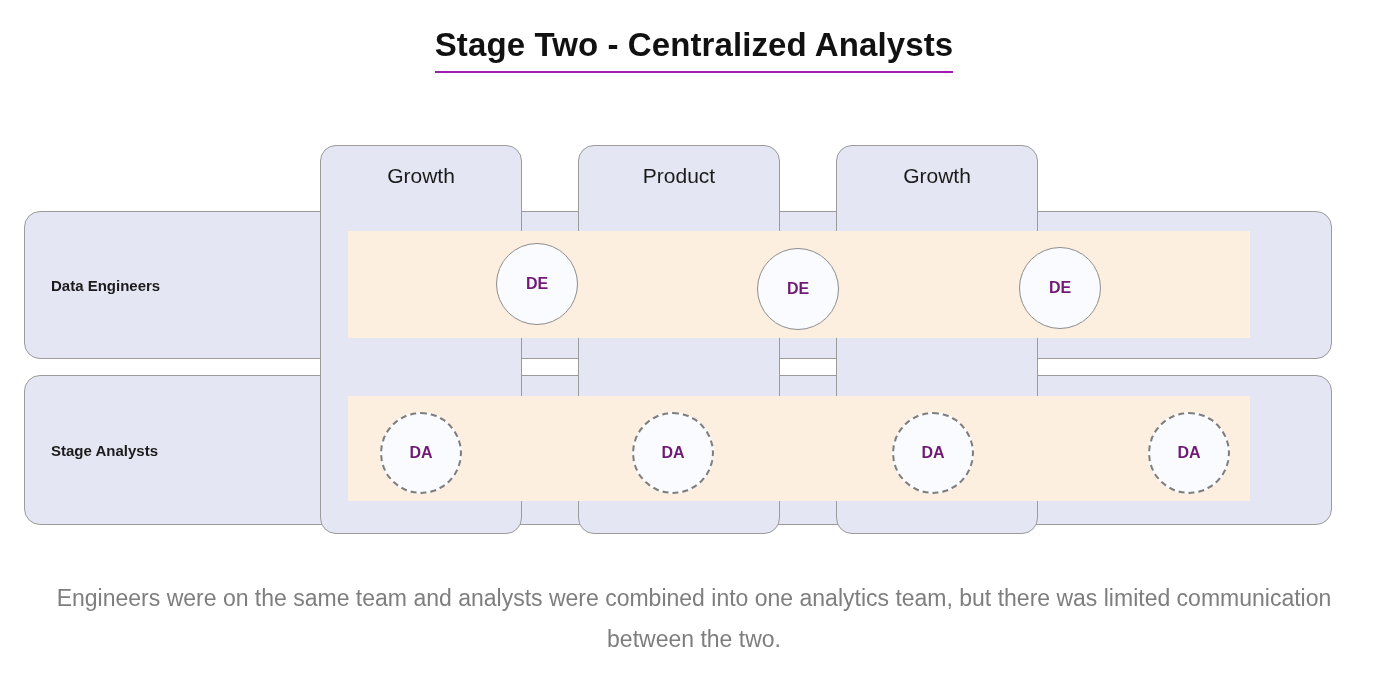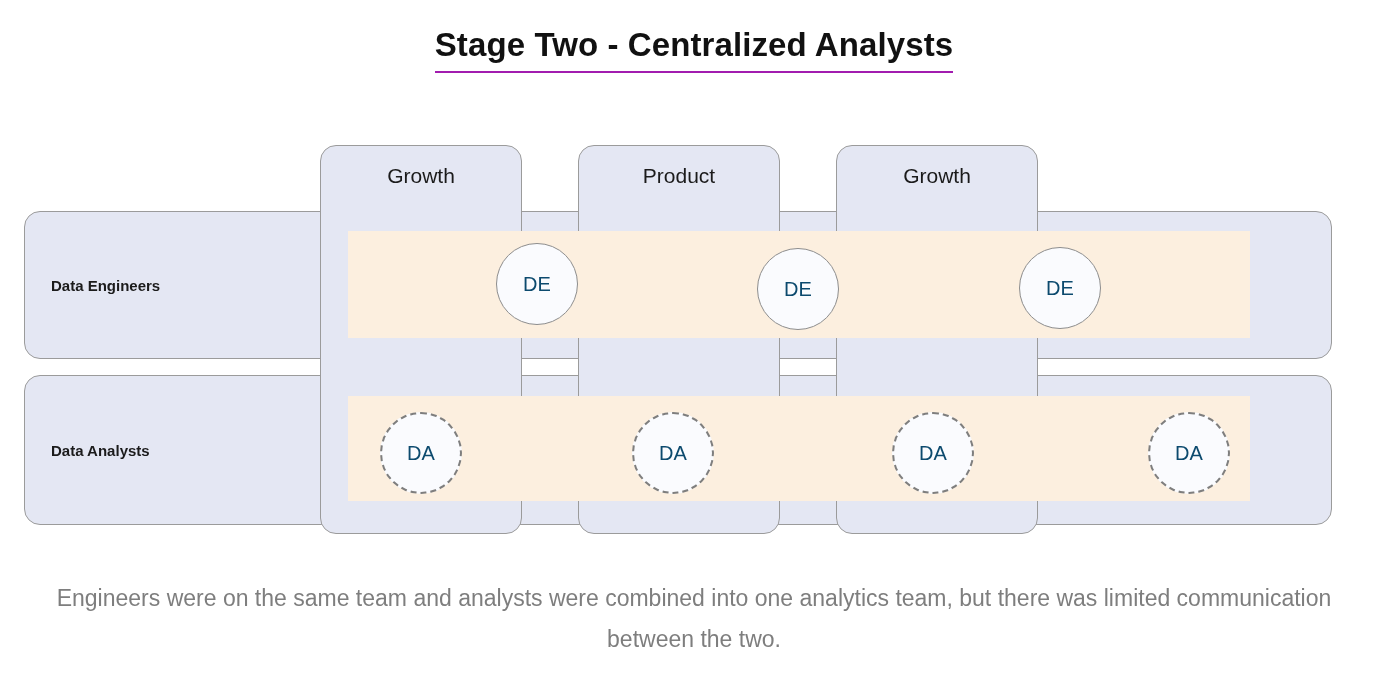--- a/index.html
+++ b/index.html
@@ -109,23 +109,23 @@
   .band.band-da { top: 396px; height: 105px; }
 
   
   .node {
     position: absolute;
     border-radius: 50%;
     background: #fafbfe;
     display: flex;
     align-items: center;
     justify-content: center;
-    font-size: 20px;
-    font-weight: 400;
-    color: #0c4a6e;
+    font-size: 16px;
+    font-weight: 700;
+    color: #701a75;
     box-sizing: border-box;
     z-index: 4;
   }
   .node.de {
     width: 82px;
     height: 82px;
     border: 1.8px solid #8d8d8d;
   }
   .node.da {
     width: 82px;
@@ -163,21 +163,21 @@
 <div id="diagram-title">
   <span class="title-text">Stage Two - Centralized Analysts</span>
 </div>
 
 <div id="diagram-canvas">
 
   <div class="row-box row-de">
     <span class="row-label">Data Engineers</span>
   </div>
   <div class="row-box row-da">
-    <span class="row-label">Data Analysts</span>
+    <span class="row-label">Stage Analysts</span>
   </div>
 
   <div class="col-box c0">
     <span class="col-label">Growth</span>
   </div>
   <div class="col-box c1">
     <span class="col-label">Product</span>
   </div>
   <div class="col-box c2">
     <span class="col-label">Growth</span>

